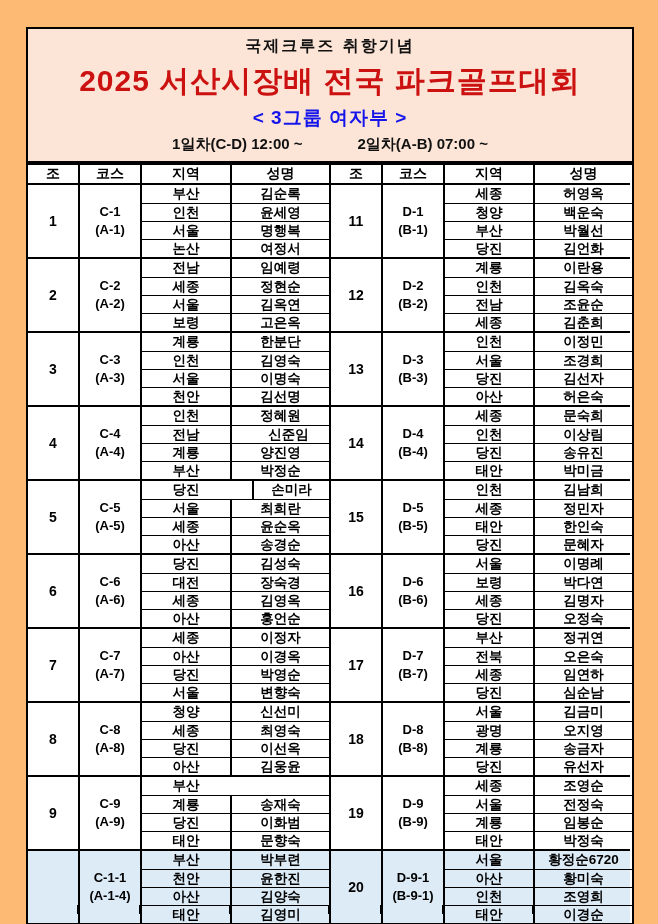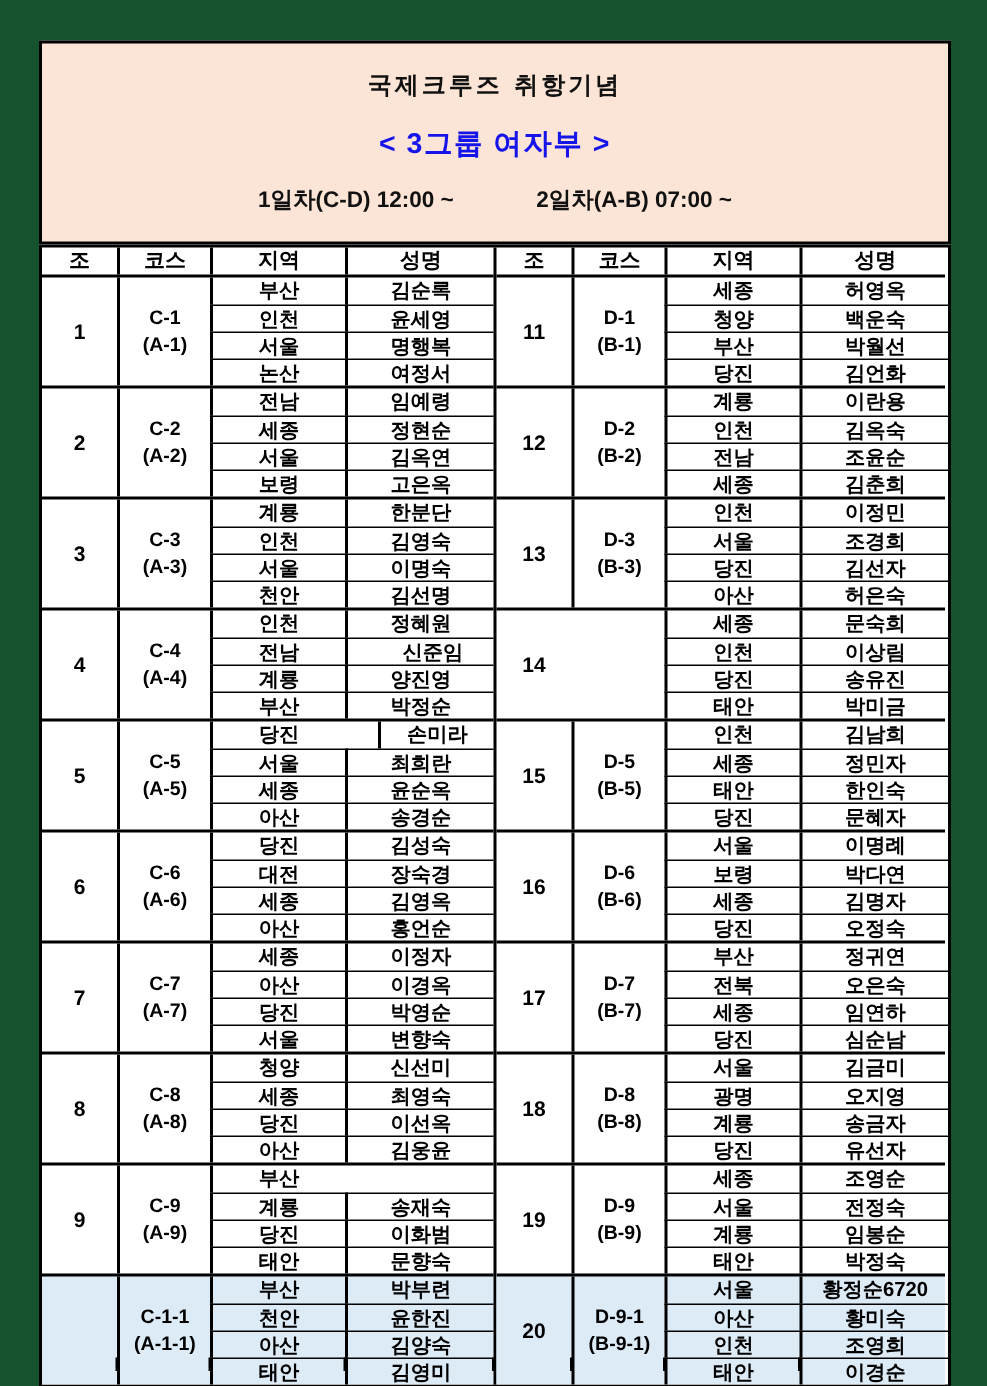--- a/index.html
+++ b/index.html
@@ -4,21 +4,21 @@
 <style>
   :root {
     --header-bg: #FCE4D6;
     --highlight-bg: #DDEBF7;
     --title-red: #CC1111;
     --group-blue: #1414EB;
     --border-color: #000000;
   }
   * { margin:0; padding:0; box-sizing:border-box; }
   body { background:#ffffff; font-family:"Liberation Sans", sans-serif; }
-  .page { position:relative; width:658px; height:924px; background:#14532d; overflow:hidden; }
+  .page { position:relative; width:658px; height:924px; background:#fdba74; overflow:hidden; }
 
   
   .header-box {
     position:absolute; left:26px; top:27px; width:608px; height:136px;
     background:var(--header-bg); border:2px solid var(--border-color);
     display:flex; flex-direction:column; align-items:center; justify-content:space-evenly;
     padding:3px 0;
   }
   .script-line { font-family:"DejaVu Serif", serif; font-size:16px; font-weight:bold; color:#111; letter-spacing:2px; }
   .main-title { font-size:30px; font-weight:bold; color:var(--title-red); letter-spacing:1px; }
@@ -54,20 +54,21 @@
   .stub:nth-child(4){left:203px;} .stub:nth-child(5){left:302px;} .stub:nth-child(6){left:354px;}
   .stub:nth-child(7){left:416px;} .stub:nth-child(8){left:506px;} .stub:nth-child(9){left:606px;}
 </style>
 </head>
 <body>
 
 <div class="page">
 
   <div class="header-box">
     <div class="script-line">국제크루즈 취항기념</div>
+    <div class="main-title">2025 서산시장배 전국 파크골프대회</div>
     <div class="group-label">&lt; 3그룹 여자부 &gt;</div>
     <div class="schedule">
       <span>1일차(C-D) 12:00 ~</span>
       <span>2일차(A-B) 07:00 ~</span>
     </div>
   </div>
 
   <div class="roster">
     <div class="half">
       <div class="colhead">
@@ -208,21 +209,21 @@
             <div class="cell region rt" style="grid-row: 2;">계룡</div>
             <div class="cell pname rt" style="grid-row: 2;">송재숙</div>
             <div class="cell region rt" style="grid-row: 3;">당진</div>
             <div class="cell pname rt" style="grid-row: 3;">이화범</div>
             <div class="cell region rt" style="grid-row: 4;">태안</div>
             <div class="cell pname rt" style="grid-row: 4;">문향숙</div>
           </div>
           <div class="group hl">
             <div class="cell course">
               <span>C-1-1</span>
-              <span>(A-1-1)</span>
+              <span>(A-1-4)</span>
             </div>
             <div class="cell region" style="grid-row: 1;">부산</div>
             <div class="cell pname" style="grid-row: 1;">박부련</div>
             <div class="cell region rt" style="grid-row: 2;">천안</div>
             <div class="cell pname rt" style="grid-row: 2;">윤한진</div>
             <div class="cell region rt" style="grid-row: 3;">아산</div>
             <div class="cell pname rt" style="grid-row: 3;">김양숙</div>
             <div class="cell region rt" style="grid-row: 4;">태안</div>
             <div class="cell pname rt" style="grid-row: 4;">김영미</div>
           </div>
@@ -276,20 +277,24 @@
             <div class="cell pname" style="grid-row: 1;">이정민</div>
             <div class="cell region rt" style="grid-row: 2;">서울</div>
             <div class="cell pname rt" style="grid-row: 2;">조경희</div>
             <div class="cell region rt" style="grid-row: 3;">당진</div>
             <div class="cell pname rt" style="grid-row: 3;">김선자</div>
             <div class="cell region rt" style="grid-row: 4;">아산</div>
             <div class="cell pname rt" style="grid-row: 4;">허은숙</div>
           </div>
           <div class="group">
             <div class="cell gno">14</div>
+            <div class="cell course">
+              <span>D-4</span>
+              <span>(B-4)</span>
+            </div>
             <div class="cell region" style="grid-row: 1;">세종</div>
             <div class="cell pname" style="grid-row: 1;">문숙희</div>
             <div class="cell region rt" style="grid-row: 2;">인천</div>
             <div class="cell pname rt" style="grid-row: 2;">이상림</div>
             <div class="cell region rt" style="grid-row: 3;">당진</div>
             <div class="cell pname rt" style="grid-row: 3;">송유진</div>
             <div class="cell region rt" style="grid-row: 4;">태안</div>
             <div class="cell pname rt" style="grid-row: 4;">박미금</div>
           </div>
           <div class="group">

